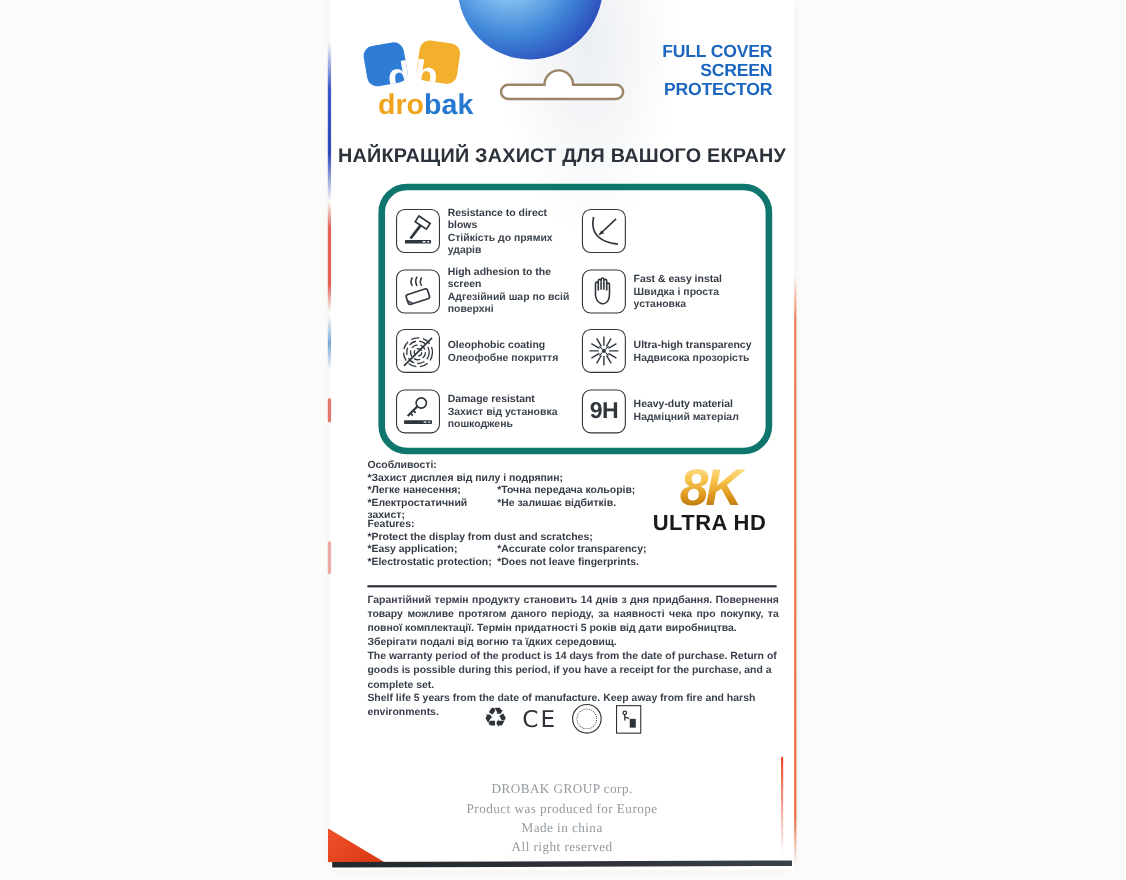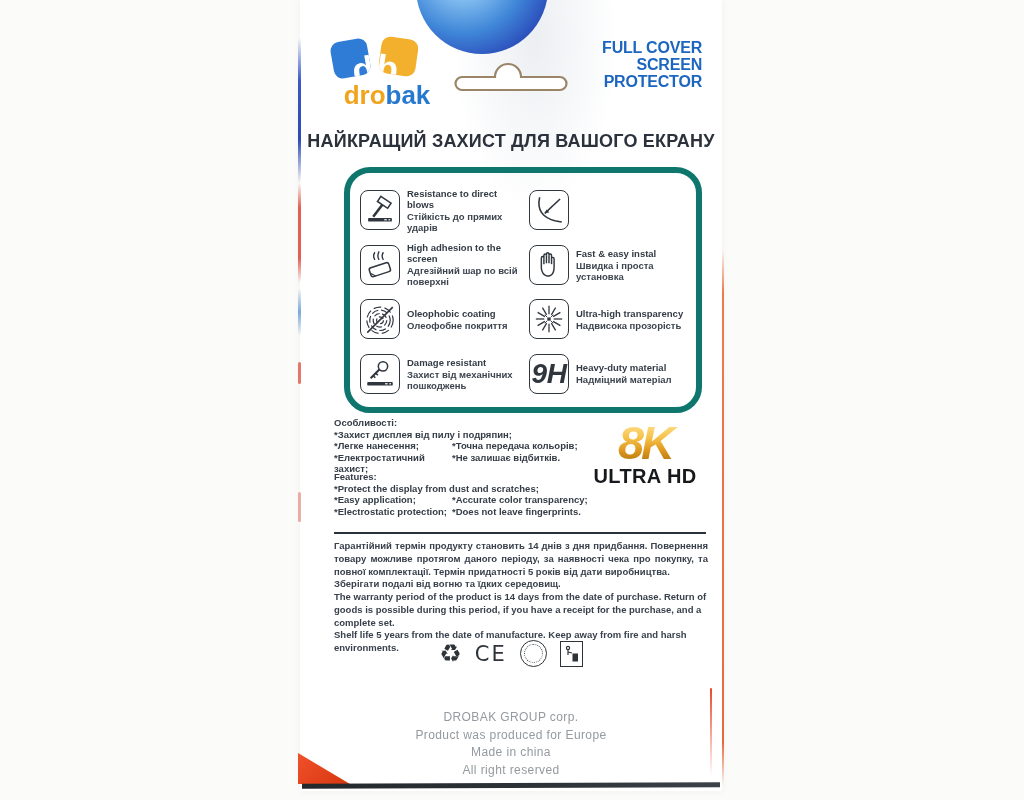--- a/index.html
+++ b/index.html
@@ -24,21 +24,21 @@
   .wordmark .bak{color:#2779d0;}
   .product-name{position:absolute;top:39px;right:20px;text-align:right;color:#1d66c0;font-weight:700;font-size:16px;line-height:17px;letter-spacing:-0.2px;}
   .tagline{position:absolute;top:131px;left:0;right:0;text-align:center;font-size:18px;font-weight:700;color:#2b323b;letter-spacing:0.2px;}
 
   
   .feature-box{position:absolute;top:167px;left:44px;width:358px;height:246px;border:6px solid #0f766e;border-radius:26px;box-sizing:border-box;
     padding:10px 4px 6px 10px;display:grid;grid-template-columns:1fr 1fr;grid-auto-rows:1fr;column-gap:6px;}
   .feature{display:flex;align-items:center;gap:7px;}
   .ibox{flex:0 0 40px;width:40px;height:40px;border:1.8px solid #2f363d;border-radius:8px;box-sizing:border-box;display:flex;align-items:center;justify-content:center;background:#fff;}
   .ibox svg{display:block;}
-  .ibox .nineh{font-size:28px;font-weight:700;color:#2f363d;letter-spacing:-0.5px;font-style:italic;}
+  .ibox .nineh{font-size:21px;font-weight:700;color:#2f363d;letter-spacing:-0.5px;}
   .ftxt{font-size:9.5px;line-height:11px;color:#333b45;}
   .ften{font-weight:700;margin-bottom:1px;}
   .ftua{font-weight:600;color:#3c444e;}
 
   
   .specs{position:absolute;left:34px;width:300px;font-size:9.5px;line-height:11.6px;color:#343c46;font-weight:700;}
   .specs .row{display:flex;}
   .specs .c1{width:118px;flex:0 0 118px;}
   #specs-ua{top:417px;}
   #specs-en{top:471px;}
@@ -58,21 +58,21 @@
   #para-en{top:591px;}
 
   
   .certs{position:absolute;top:640px;left:0;right:0;display:flex;justify-content:center;align-items:center;gap:13px;color:#2d3338;}
   .recycle{font-size:25px;line-height:1;}
   .ce{font-size:21px;font-weight:500;letter-spacing:2px;font-family:"DejaVu Sans",sans-serif;}
   .seal{width:27px;height:27px;border-radius:50%;border:1.6px solid #2d3338;box-sizing:border-box;position:relative;}
   .seal:before{content:"";position:absolute;inset:3px;border-radius:50%;border:1px dotted #4a5056;}
   .bin{width:23px;height:26px;border:1.7px solid #2d3338;box-sizing:border-box;display:flex;align-items:center;justify-content:center;}
 
-  .footer{position:absolute;top:709px;left:0;right:0;text-align:center;color:#949a9f;font-size:12px;line-height:17.5px;letter-spacing:0.4px;}
+  .footer{position:absolute;top:709px;left:0;right:0;text-align:center;color:#949a9f;font-size:12px;line-height:17.5px;letter-spacing:0.4px;font-family:Liberation Serif, serif;}
 
   
   .bottom-edge{position:absolute;left:2px;right:2px;top:783px;height:4.5px;background:linear-gradient(90deg,#23282d,#2e3339 60%,#3c424a);transform:rotate(-0.2deg);}
   .red-wedge{position:absolute;left:-2px;top:753px;width:52px;height:31px;background:linear-gradient(135deg,#f0512b,#d6370f);clip-path:polygon(0 0,100% 100%,0 100%);}
   .edge{position:absolute;width:2.5px;border-radius:2px;}
   .e-blue{left:-2px;top:38px;height:145px;background:linear-gradient(180deg,rgba(58,88,200,0),#3a58c8 30%,#2e49b8 70%,rgba(58,88,200,0));}
   .e-red1{left:-2px;top:183px;height:100px;background:linear-gradient(180deg,rgba(224,96,82,0),#e06052 25%,#e06052 75%,rgba(224,96,82,0));}
   .e-lblue{left:-2px;top:288px;height:48px;background:linear-gradient(180deg,rgba(122,168,216,0),#7aa8d8 50%,rgba(122,168,216,0));}
   .e-red2{left:-2px;top:362px;height:22px;background:#e06052;opacity:0.85;}
   .e-red3{left:-2px;top:492px;height:30px;background:#e06052;opacity:0.5;}
@@ -224,21 +224,21 @@
             <line x1="19.5" y1="14.5" x2="9" y2="25" stroke-width="2.4"></line>
             <line x1="12" y1="22" x2="14.5" y2="24.5"></line>
             <line x1="15" y1="19" x2="17.5" y2="21.5"></line>
             <rect x="5" y="29.5" width="30" height="4" rx="1" fill="#2f363d" stroke="none"></rect>
             <line x1="26" y1="31.5" x2="29" y2="31.5" stroke="#fff" stroke-width="1.4"></line>
             <line x1="31" y1="31.5" x2="33" y2="31.5" stroke="#fff" stroke-width="1.4"></line>
           </svg>
         </div>
         <div class="ftxt">
             <div class="ften">Damage resistant</div>
-            <div class="ftua">Захист від механічних пошкоджень</div>
+            <div class="ftua">Захист від установка пошкоджень</div>
           </div>
       </div>
 
       <div class="feature">
         <div class="ibox">
             <span class="nineh">9H</span>
           </div>
         <div class="ftxt">
             <div class="ften">Heavy-duty material</div>
             <div class="ftua">Надміцний матеріал</div>

